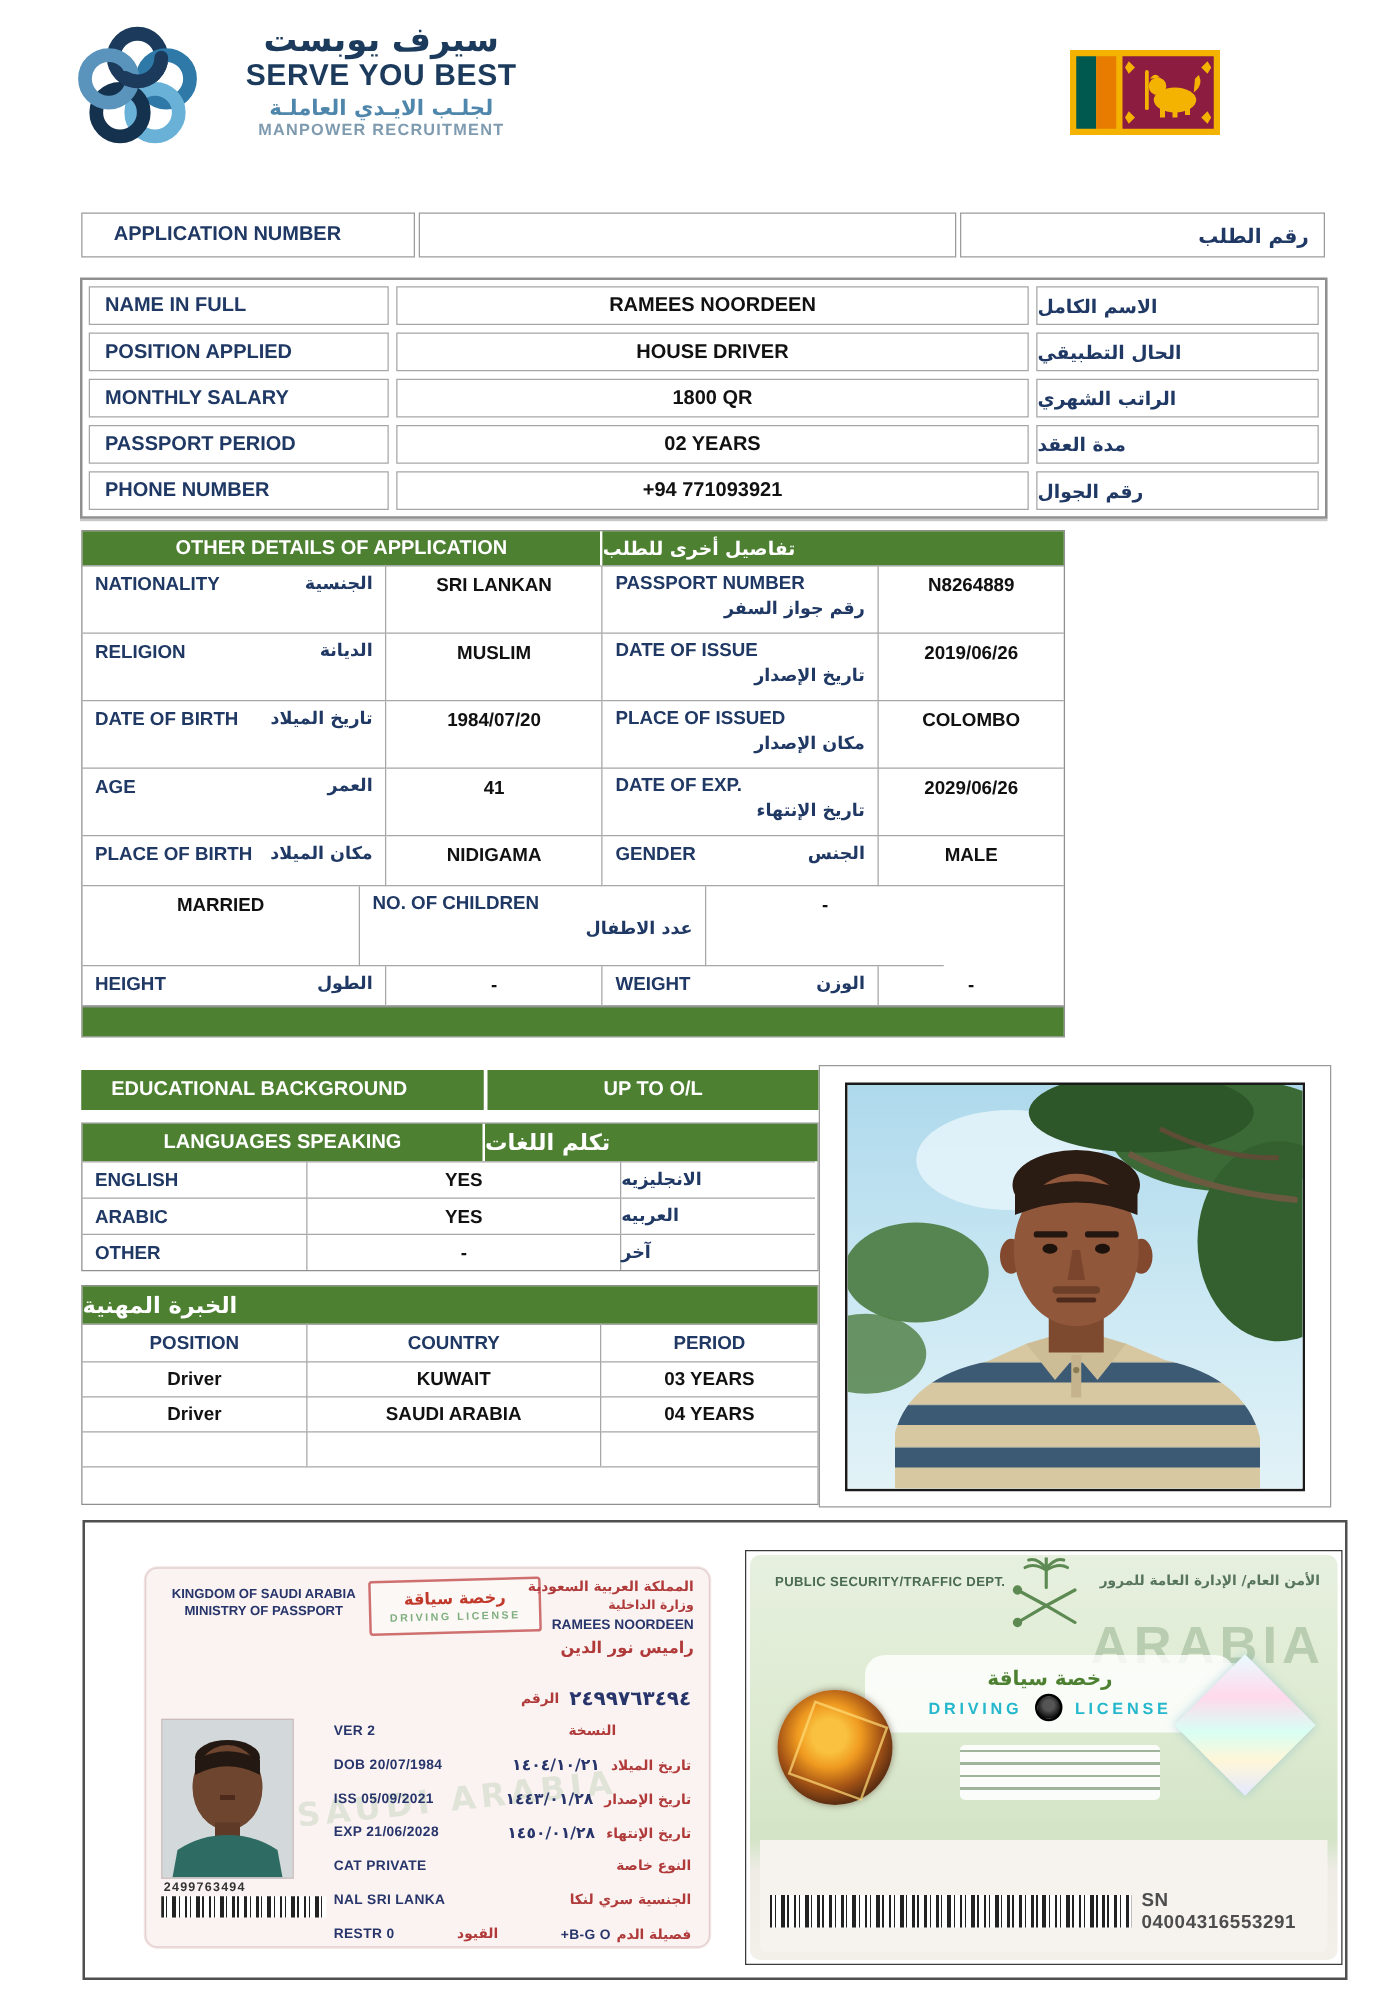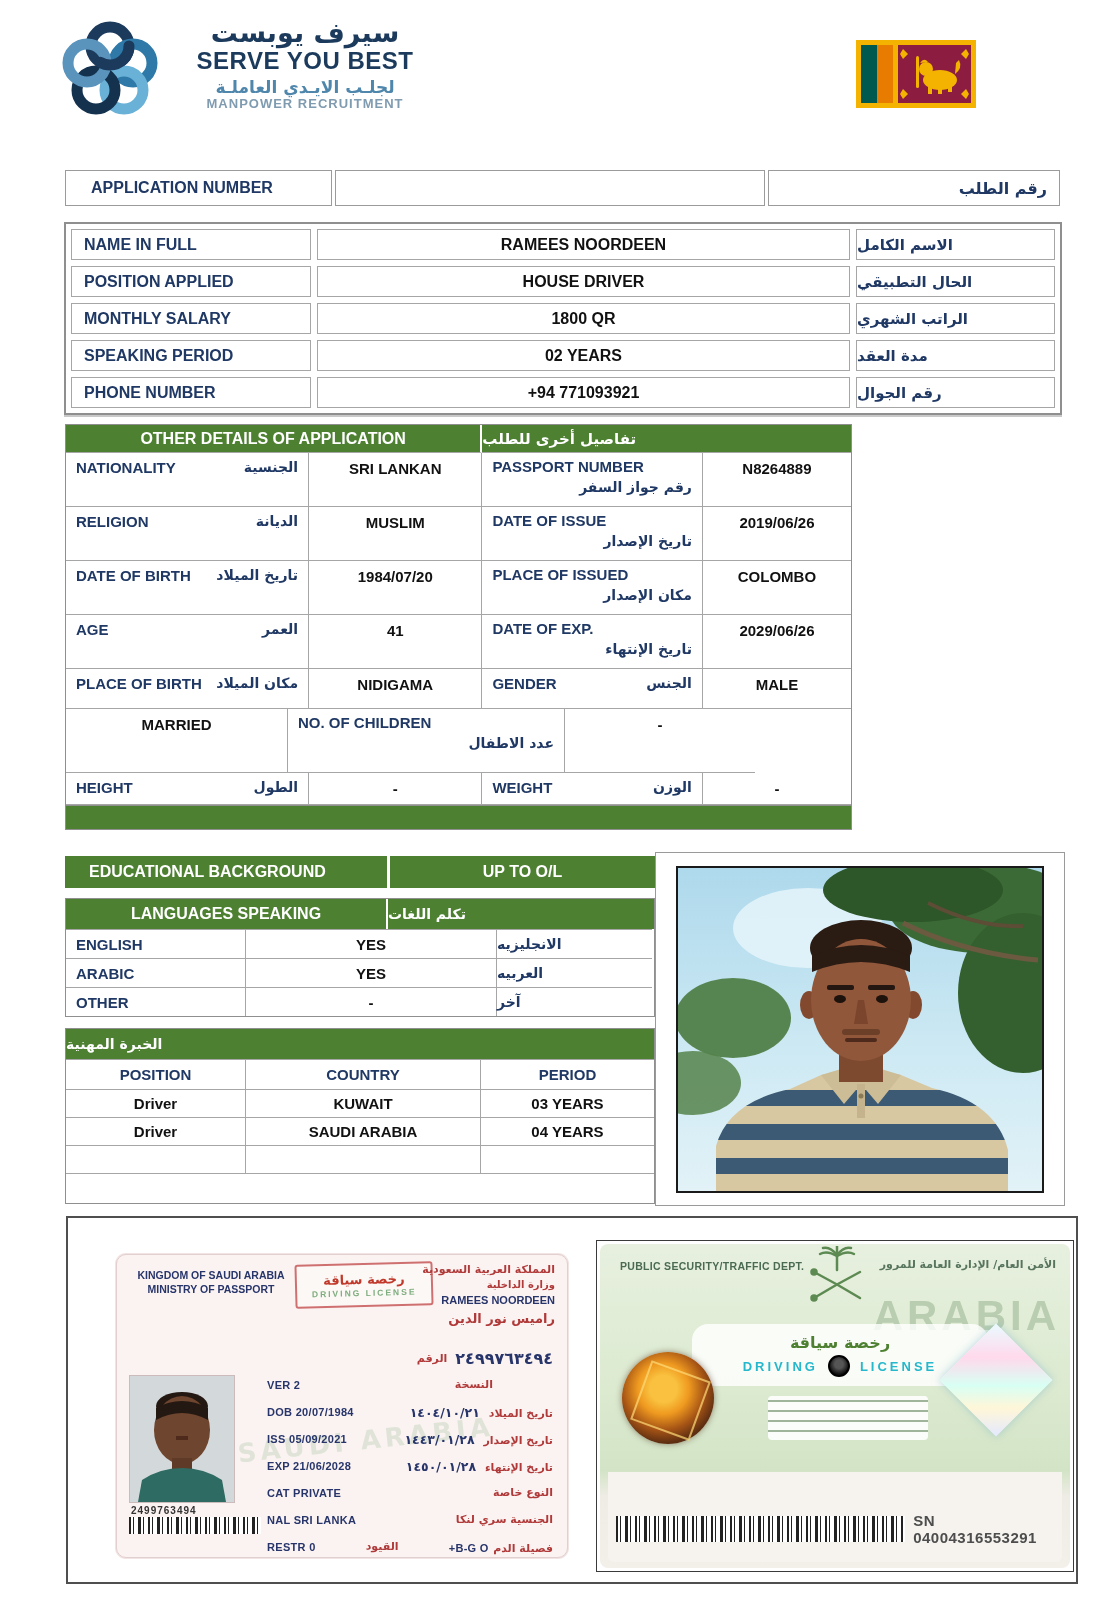--- a/index.html
+++ b/index.html
@@ -23,21 +23,21 @@
 
 .approw{display:flex;gap:3px}
 .approw .cell{border:1px solid #9b9b9b;height:36px;display:flex;align-items:center}
 
 
 .maintbl{border:2px solid #8f8f8f;box-shadow:0 2px 0 #c9c9c9;padding:5px;display:flex;flex-direction:column;gap:6px;background:#fff}
 .mrow{display:flex;gap:6px;height:31px}
 .mrow>div{border:1px solid #a6a6a6;display:flex;align-items:center}
 .mc1{width:240px;padding-left:12px;font-size:16px;font-weight:bold;color:#1f3864}
 .mc2{flex:1;justify-content:center;font-size:16px;font-weight:bold;color:#111}
-.mc3{width:199px;justify-content:flex-end;padding-right:12px;font-size:15px;font-weight:bold;color:#1f3864}
+.mc3{width:226px;justify-content:flex-end;padding-right:12px;font-size:15px;font-weight:bold;color:#1f3864}
 
 
 .otbl{border:1px solid #8f8f8f;background:#fff}
 .orow{display:flex}
 .orow>div{border-right:1px solid #a6a6a6;border-bottom:1px solid #a6a6a6}
 .orow>div:last-child{border-right:none}
 .ohdr{height:28px}
 .ohdrA{width:528px;display:flex;align-items:center;justify-content:center;font-size:16px;font-weight:bold;border-right:2px solid #fff !important}
 .ohdrB{width:465px;display:flex;align-items:center;justify-content:flex-end;padding-right:12px;font-size:15px;font-weight:bold}
 .oc1{width:306px}.oc2{width:222px}.oc3{width:277px}.oc4{width:190px}
@@ -49,21 +49,21 @@
 .lbl-stack .arr{font-size:14px;font-weight:bold;color:#1f3864;text-align:right;margin-top:4px}
 .oval{font-size:15px;font-weight:bold;color:#111;text-align:center;padding-top:7px}
 .greenbar{height:24px;background:#4e8032;border-top:1px solid #8f8f8f}
 
 
 .gbar{display:flex;gap:3px}
 .gbar .gc{height:32px;display:flex;align-items:center;font-size:16px;font-weight:bold}
 .stbl{border:1px solid #8f8f8f;background:#fff}
 .shdr{display:flex;height:30px}
 .shdrA{display:flex;align-items:center;justify-content:center;font-size:16px;font-weight:bold;border-right:2px solid #fff}
-.shdrB{flex:1;display:flex;align-items:center;justify-content:flex-end;padding-right:10px;font-size:14px;font-weight:bold}
+.shdrB{flex:1;display:flex;align-items:center;justify-content:flex-end;padding-right:10px;font-size:18px;font-weight:bold}
 .srow{display:flex}
 .srow>div{border-right:1px solid #a6a6a6;border-top:1px solid #a6a6a6;display:flex;align-items:center}
 .srow>div:last-child{border-right:none}
 .lng1{width:180px;padding-left:10px;font-size:15px;font-weight:bold;color:#1f3864}
 .lng2{width:251px;justify-content:center;font-size:15px;font-weight:bold;color:#111}
 .lng3{width:155px;justify-content:flex-end;padding-right:10px;font-size:14px;font-weight:bold;color:#1f3864}
 .emph>div{justify-content:center;font-size:15px;font-weight:bold;color:#1f3864}
 .empd>div{justify-content:center;font-size:15px;font-weight:bold;color:#111}
 .ec1{width:180px}.ec2{width:235px}.ec3{width:173px}
 .emerged{height:30px;border-top:1px solid #a6a6a6}
@@ -173,21 +173,21 @@
       <div class="mc1">POSITION APPLIED</div>
       <div class="mc2">HOUSE DRIVER</div>
       <div class="mc3 ar" dir="rtl">الحال التطبيقي</div>
     </div>
     <div class="mrow">
       <div class="mc1">MONTHLY SALARY</div>
       <div class="mc2">1800 QR</div>
       <div class="mc3 ar" dir="rtl">الراتب الشهري</div>
     </div>
     <div class="mrow">
-      <div class="mc1">SPEAKING PERIOD</div>
+      <div class="mc1">PASSPORT PERIOD</div>
       <div class="mc2">02 YEARS</div>
       <div class="mc3 ar" dir="rtl">مدة العقد</div>
     </div>
     <div class="mrow">
       <div class="mc1">PHONE NUMBER</div>
       <div class="mc2">+94 771093921</div>
       <div class="mc3 ar" dir="rtl">رقم الجوال</div>
     </div>
   </div>
 

